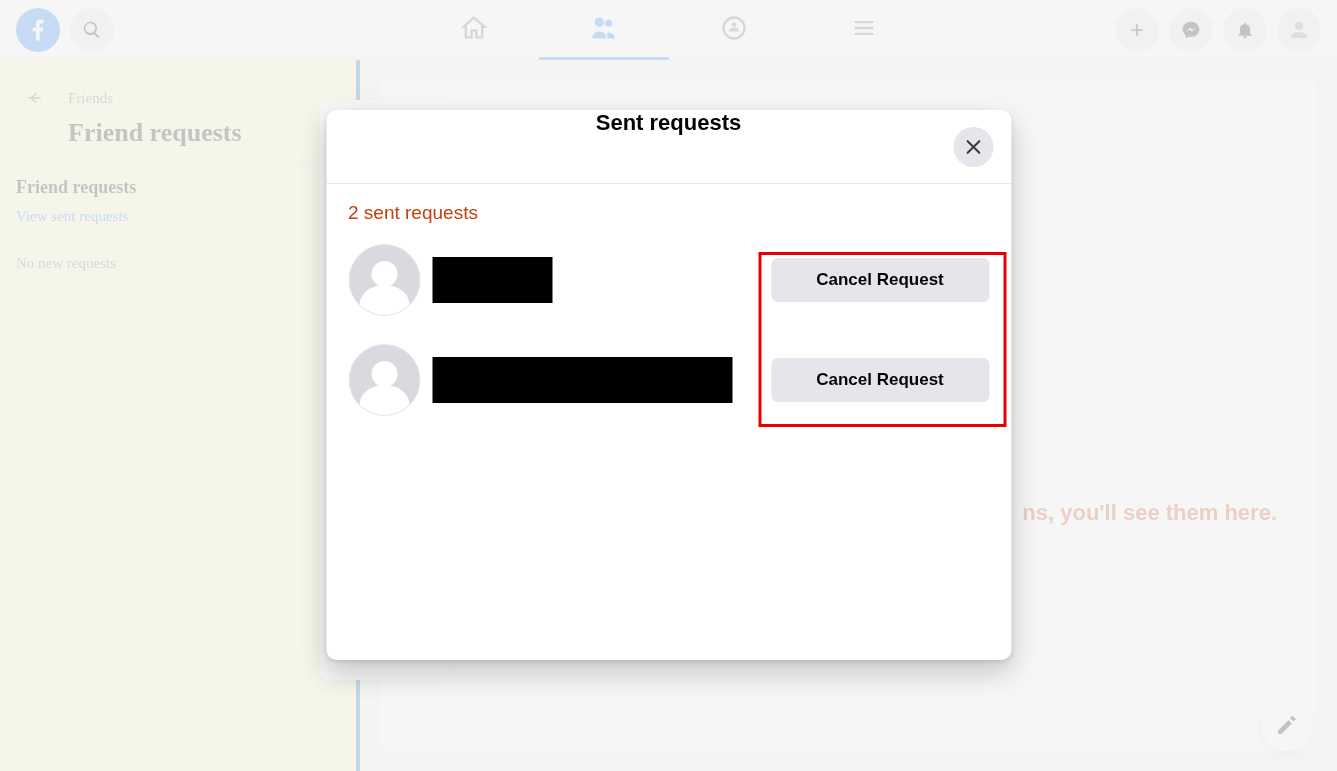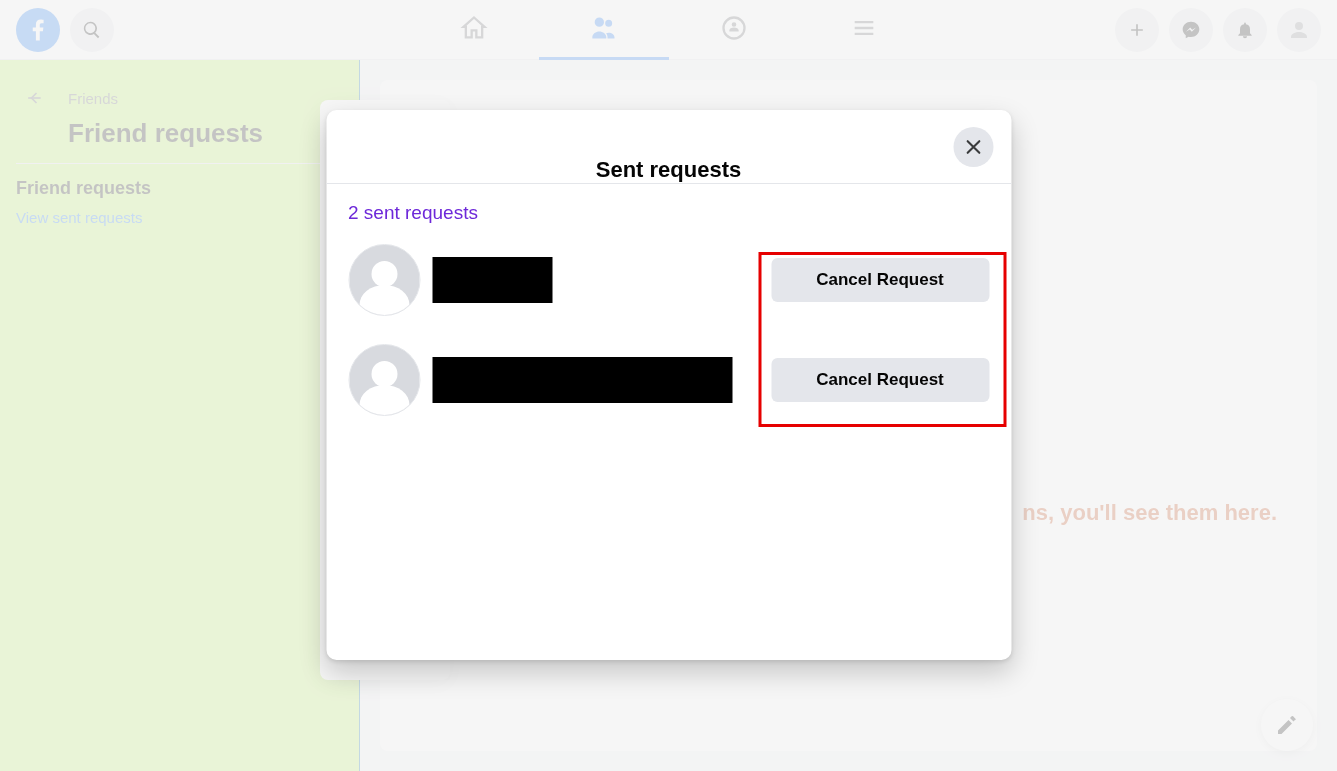--- a/index.html
+++ b/index.html
@@ -83,23 +83,24 @@
     display:flex;align-items:center;justify-content:center;
     cursor:pointer;
   }
   .avatar-circ svg { width:24px;height:24px;fill:#8a8d91;}
 
   
   .sidebar {
     position: absolute;
     top: 60px; left: 0; bottom: 0;
     width: 360px;
-    background: #bef264;
-    border-right: 1px solid #0369a1;
+    background: #fef9c3;
+    border-right: 4px solid #0369a1;
     padding: 20px 16px;
+    font-family: Liberation Serif, serif;
   }
   .sidebar .crumb-row {
     display: flex; align-items: center; gap: 16px;
     margin-bottom: 6px;
   }
   .back-btn {
     width: 36px; height: 36px;
     border-radius: 50%;
     display:flex;align-items:center;justify-content:center;
     cursor:pointer;
@@ -192,42 +193,42 @@
     border-radius:10px;
     box-shadow: 0 12px 28px rgba(0,0,0,0.2), 0 2px 4px rgba(0,0,0,0.1);
     z-index:10;
     display:flex;
     flex-direction:column;
   }
   .modal-header {
     height:74px;
     border-bottom:1px solid #e4e6ea;
     display:flex;
-    align-items:flex-end;
+    align-items:flex-start;
     justify-content:center;
     position:relative;
   }
   .modal-title {
     font-size:22px;
     font-weight:700;
     color:#050505;
   }
   .modal-close {
     position:absolute;
     right:18px; top:50%; transform:translateY(-50%);
     width:40px;height:40px;border-radius:50%;
     background:#e4e6eb;
     display:flex;align-items:center;justify-content:center;
     cursor:pointer;
   }
   .modal-close svg { width:20px;height:20px;fill:#3a3b3c;}
   .modal-body { padding: 18px 22px; }
   .count-label {
     font-size:19px;
-    color:#6d28d9;
+    color:#c2410c;
     margin-bottom:20px;
   }
   .req-row {
     display:flex;
     align-items:center;
     gap:12px;
     margin-bottom:28px;
   }
   .req-avatar {
     width:72px;height:72px;border-radius:50%;
@@ -362,20 +363,21 @@
         </svg>
     </div>
     <div>
       <div class="crumb-text">Friends</div>
     </div>
   </div>
   <h1>Friend requests</h1>
   <hr>
   <h2>Friend requests</h2>
   <span class="link">View sent requests</span>
+  <div class="muted">No new requests</div>
 </div>
 
 <div class="shadow-card"></div>
 
 <div class="main">
   <div class="main-card">
     <div class="main-msg">ns, you'll see them here.</div>
   </div>
 </div>
 

